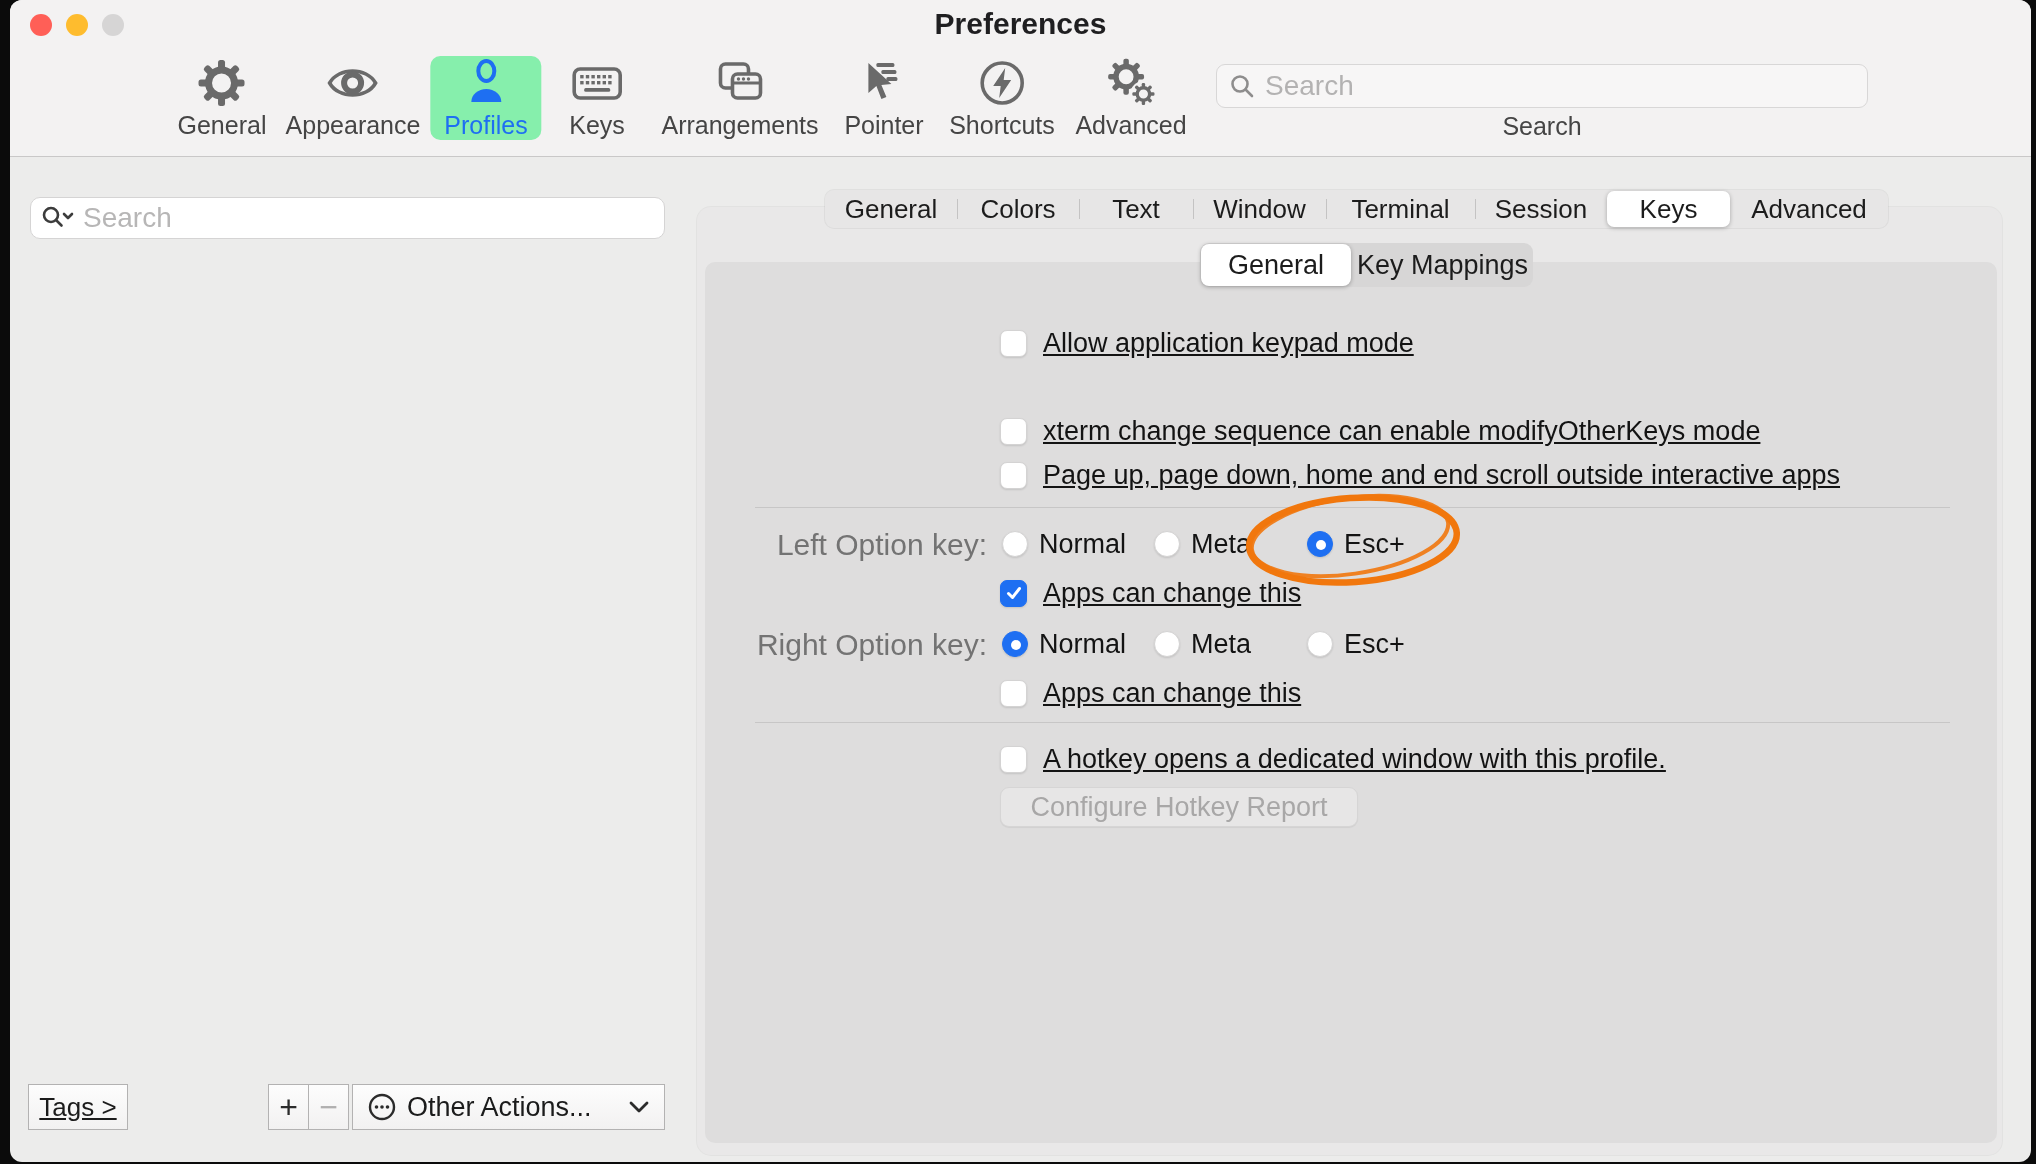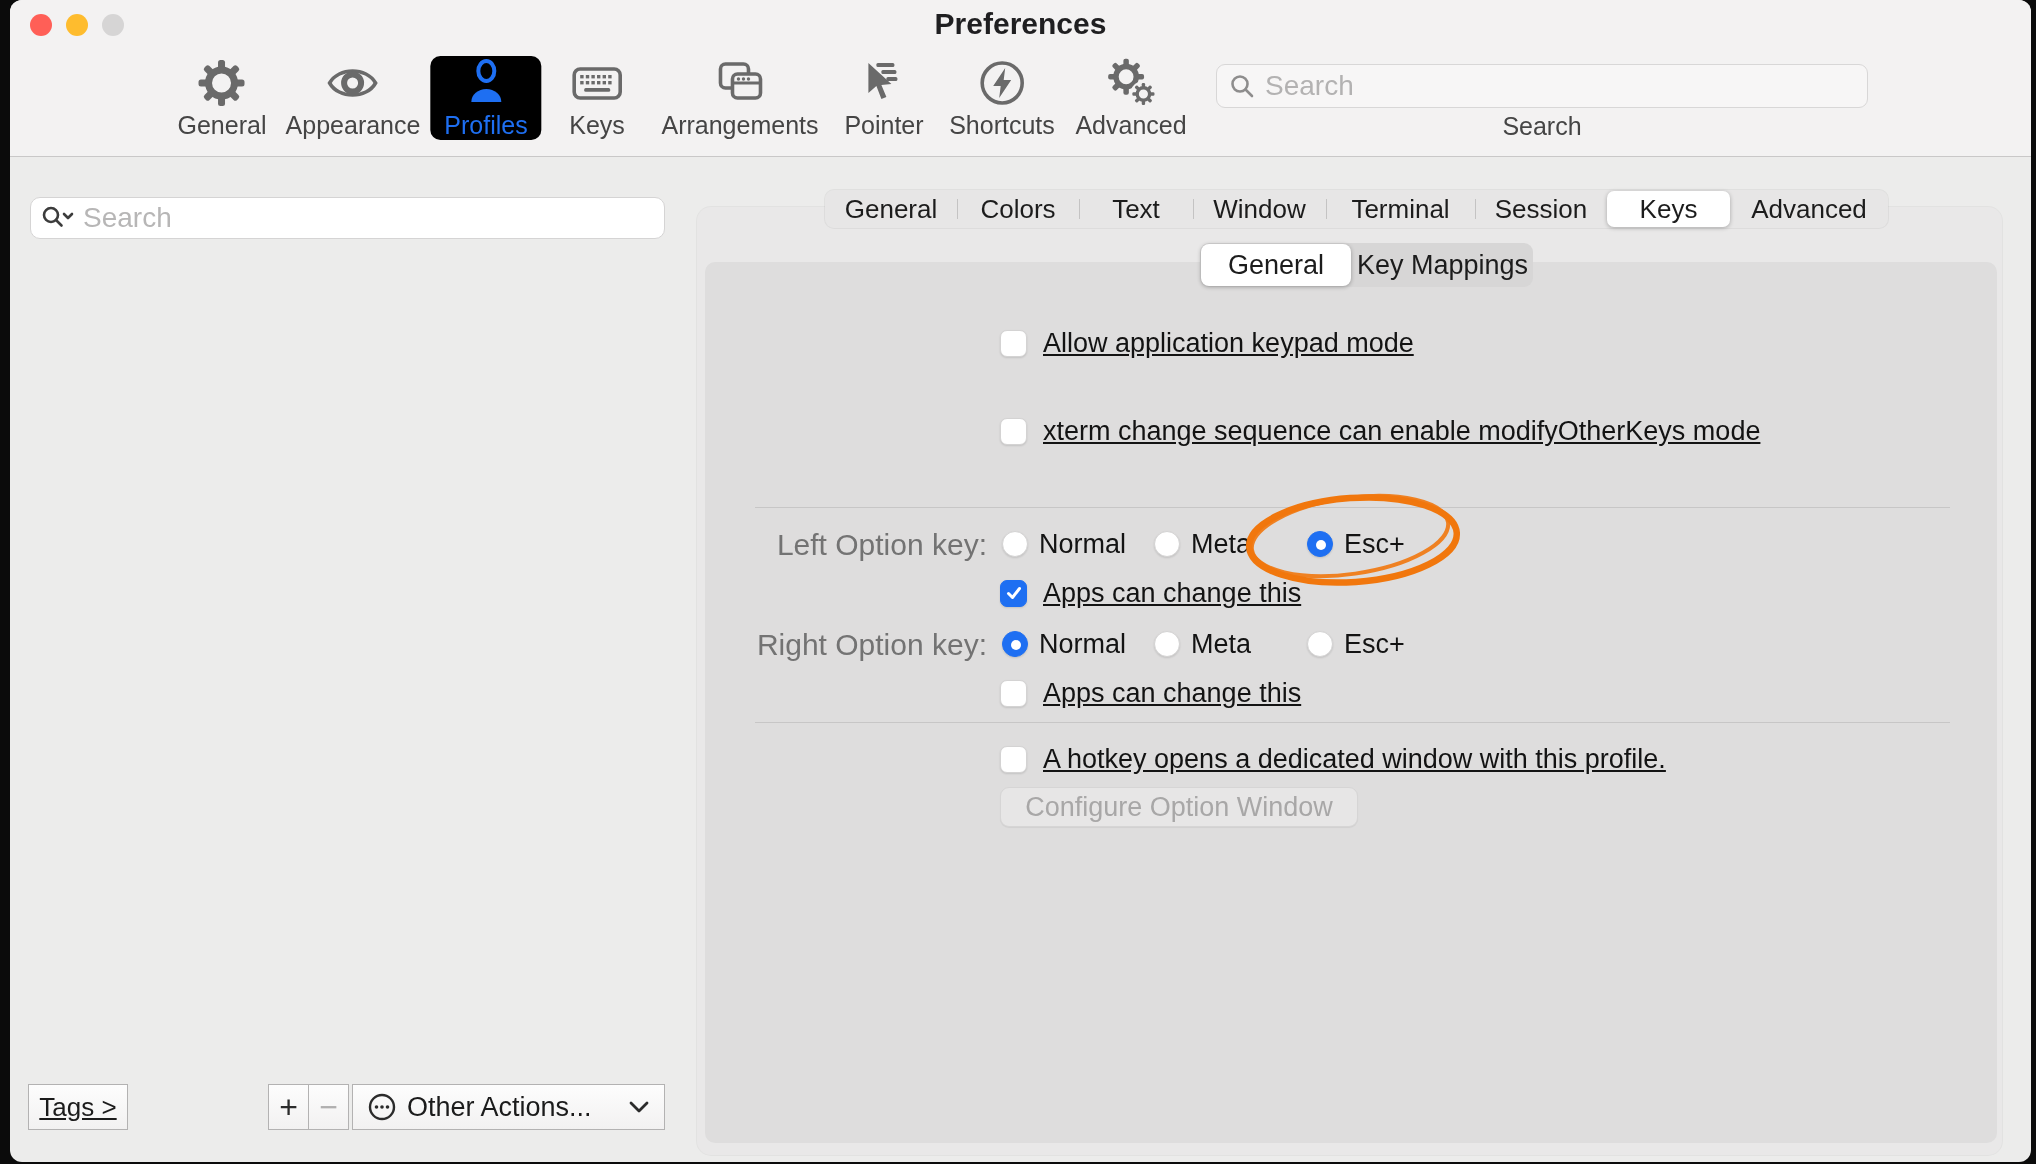--- a/index.html
+++ b/index.html
@@ -13,21 +13,21 @@
              background:#f3f2f2; border-bottom:1px solid #c9c8c8; }
   .traffic { position:absolute; top:14px; width:22px; height:22px; border-radius:50%; }
   .t-red { left:20px; background:#ff5f57; }
   .t-yellow { left:56px; background:#febc2e; }
   .t-gray { left:92px; background:#d6d5d5; }
   .win-title { position:absolute; top:7px; left:0; width:100%; text-align:center;
                font-size:30px; font-weight:bold; color:#1f1f21; }
   .tb-item { position:absolute; top:56px; height:84px; display:flex; flex-direction:column;
              align-items:center; justify-content:flex-start; transform:translateX(-50%);
              padding:2px 14px 0; border-radius:10px; }
-  .tb-item.selected { background:#000000; }
+  .tb-item.selected { background:#86efac; }
   .tb-icon { width:52px; height:50px; display:flex; align-items:center; justify-content:center; }
   .tb-label { font-size:25px; color:#454545; margin-top:3px; white-space:nowrap; }
   .tb-item.selected .tb-label { color:#1e6ff2; }
   .tb-search { position:absolute; left:1206px; top:64px; width:652px; height:44px;
                background:#f7f6f6; border:1px solid #d8d7d7; border-radius:9px;
                display:flex; align-items:center; padding:0 12px; gap:10px; }
   .tb-search input { border:none; outline:none; background:transparent; font-size:28px;
                      color:#333; width:100%; font-family:inherit; }
   .tb-search input::placeholder { color:#b3b2b2; }
   .tb-search-label { position:absolute; left:1206px; top:112px; width:652px; text-align:center;
@@ -322,20 +322,24 @@
   </div>
 
   <div class="row" style="left:990px; top:326px">
     <span class="cb"></span>
     <span class="cb-label">Allow application keypad mode</span>
   </div>
   <div class="row" style="left:990px; top:414px">
     <span class="cb"></span>
     <span class="cb-label">xterm change sequence can enable modifyOtherKeys mode</span>
   </div>
+  <div class="row" style="left:990px; top:458px">
+    <span class="cb"></span>
+    <span class="cb-label">Page up, page down, home and end scroll outside interactive apps</span>
+  </div>
 
   <div class="divider" style="top:507px"></div>
 
   <div class="opt-label" style="left:657px; top:528px">Left Option key:</div>
   <div class="radio-group" style="left:992px; top:527px">
     <span class="radio"></span>
     <span class="radio-label">Normal</span>
   </div>
   <div class="radio-group" style="left:1144px; top:527px">
     <span class="radio"></span>
@@ -371,20 +375,20 @@
     <span class="cb"></span>
     <span class="cb-label">Apps can change this</span>
   </div>
 
   <div class="divider" style="top:722px"></div>
 
   <div class="row" style="left:990px; top:742px">
     <span class="cb"></span>
     <span class="cb-label">A hotkey opens a dedicated window with this profile.</span>
   </div>
-  <div class="config-btn">Configure Option Window</div>
+  <div class="config-btn">Configure Hotkey Report</div>
 
   <svg class="annotation-svg" width="2021" height="1164" viewBox="0 0 2021 1164">
     <ellipse cx="1343" cy="540" rx="104" ry="42" fill="none" stroke="#f1770d" stroke-width="6.5" transform="rotate(-4 1343 540)"></ellipse>
     <ellipse cx="1340" cy="536" rx="99" ry="38" fill="none" stroke="#f1770d" stroke-width="4" transform="rotate(-8 1340 536)" opacity="0.9"></ellipse>
   </svg>
 
 </div>
 
 </body></html>

